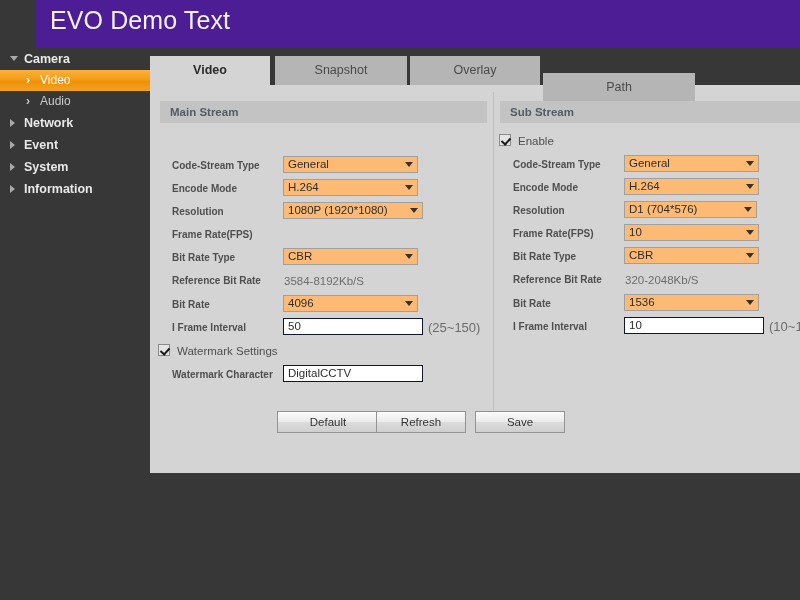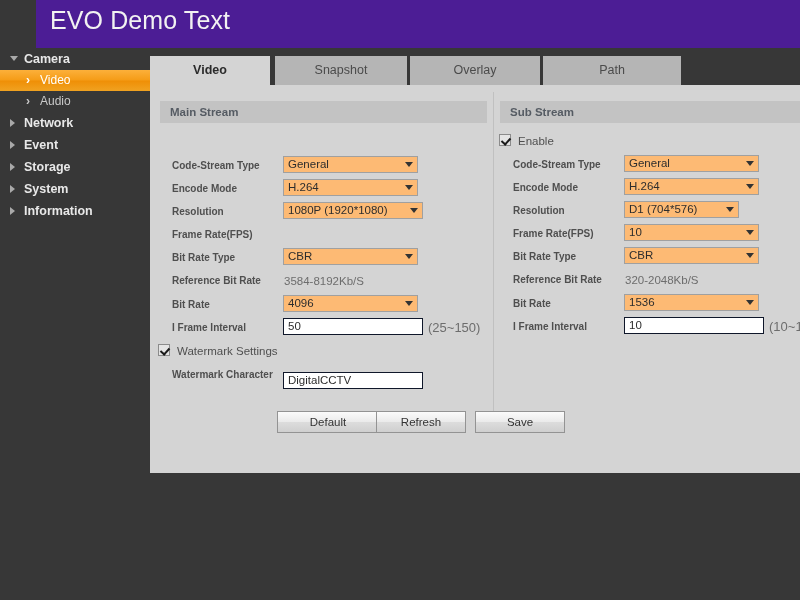--- a/index.html
+++ b/index.html
@@ -290,39 +290,35 @@
     <div class="nav-group-header">
       <span class="arrow arrow-right"></span>
       <span>Network</span>
     </div>
     <div class="nav-group-header">
       <span class="arrow arrow-right"></span>
       <span>Event</span>
     </div>
     <div class="nav-group-header">
       <span class="arrow arrow-right"></span>
-      <span>Storage</span>
-    </div>
-    <div class="nav-group-header">
-      <span class="arrow arrow-right"></span>
       <span>System</span>
     </div>
     <div class="nav-group-header">
       <span class="arrow arrow-right"></span>
       <span>Information</span>
     </div>
   </div>
 
   <div class="content">
 
     <div class="tabbar">
       <div class="tab active" style="left:0px;  width:120px;">Video</div>
       <div class="tab" style="left:125px;width:132px;">Snapshot</div>
       <div class="tab" style="left:260px;width:130px;">Overlay</div>
-      <div class="tab" style="left:393px;width:138px;">Path</div>
+      <div class="tab" style="left:393px;width:152px;margin-top:17px;">Path</div>
     </div>
 
     <div class="section-bar" style="left:10px; top:45px; width:327px;">Main Stream</div>
 
     <div class="divider-v" style="left:343px;"></div>
 
     <div class="fld-label" style="left:22px; top:102px;">Code-Stream Type</div>
     <div class="select" style="left:133px; top:100px; width:135px;">
       <span>General</span>
       <span class="caret"></span>
@@ -360,21 +356,21 @@
     <div class="fld-label" style="left:22px; top:264px;">I Frame Interval</div>
     <div class="textbox" style="left:133px; top:262px; width:140px;">50</div>
     <div class="hint" style="left:278px; top:264px;">(25~150)</div>
 
     <div class="chk-wrap" style="left:8px; top:287px;">
       <span class="chk-box"></span>
       <span class="chk-label">Watermark Settings</span>
     </div>
 
     <div class="fld-label" style="left:22px; top:311px;">Watermark Character</div>
-    <div class="textbox" style="left:133px; top:309px; width:140px;margin-top:7px;">DigitalCCTV</div>
+    <div class="textbox" style="left:133px; top:309px; width:140px;">DigitalCCTV</div>
 
     <div class="section-bar" style="left:350px; top:45px; width:300px;">Sub Stream</div>
 
     <div class="chk-wrap" style="left:349px; top:77px;">
       <span class="chk-box"></span>
       <span class="chk-label">Enable</span>
     </div>
 
     <div class="fld-label" style="left:363px; top:101px;">Code-Stream Type</div>
     <div class="select" style="left:474px; top:99px; width:135px;">
@@ -382,21 +378,21 @@
       <span class="caret"></span>
     </div>
 
     <div class="fld-label" style="left:363px; top:124px;">Encode Mode</div>
     <div class="select" style="left:474px; top:122px; width:135px;">
       <span>H.264</span>
       <span class="caret"></span>
     </div>
 
     <div class="fld-label" style="left:363px; top:147px;">Resolution</div>
-    <div class="select" style="left:474px; top:145px; width:115px;">
+    <div class="select" style="left:474px; top:145px; width:133px;">
       <span>D1 (704*576)</span>
       <span class="caret"></span>
     </div>
 
     <div class="fld-label" style="left:363px; top:170px;">Frame Rate(FPS)</div>
     <div class="select" style="left:474px; top:168px; width:135px;">
       <span>10</span>
       <span class="caret"></span>
     </div>
 

